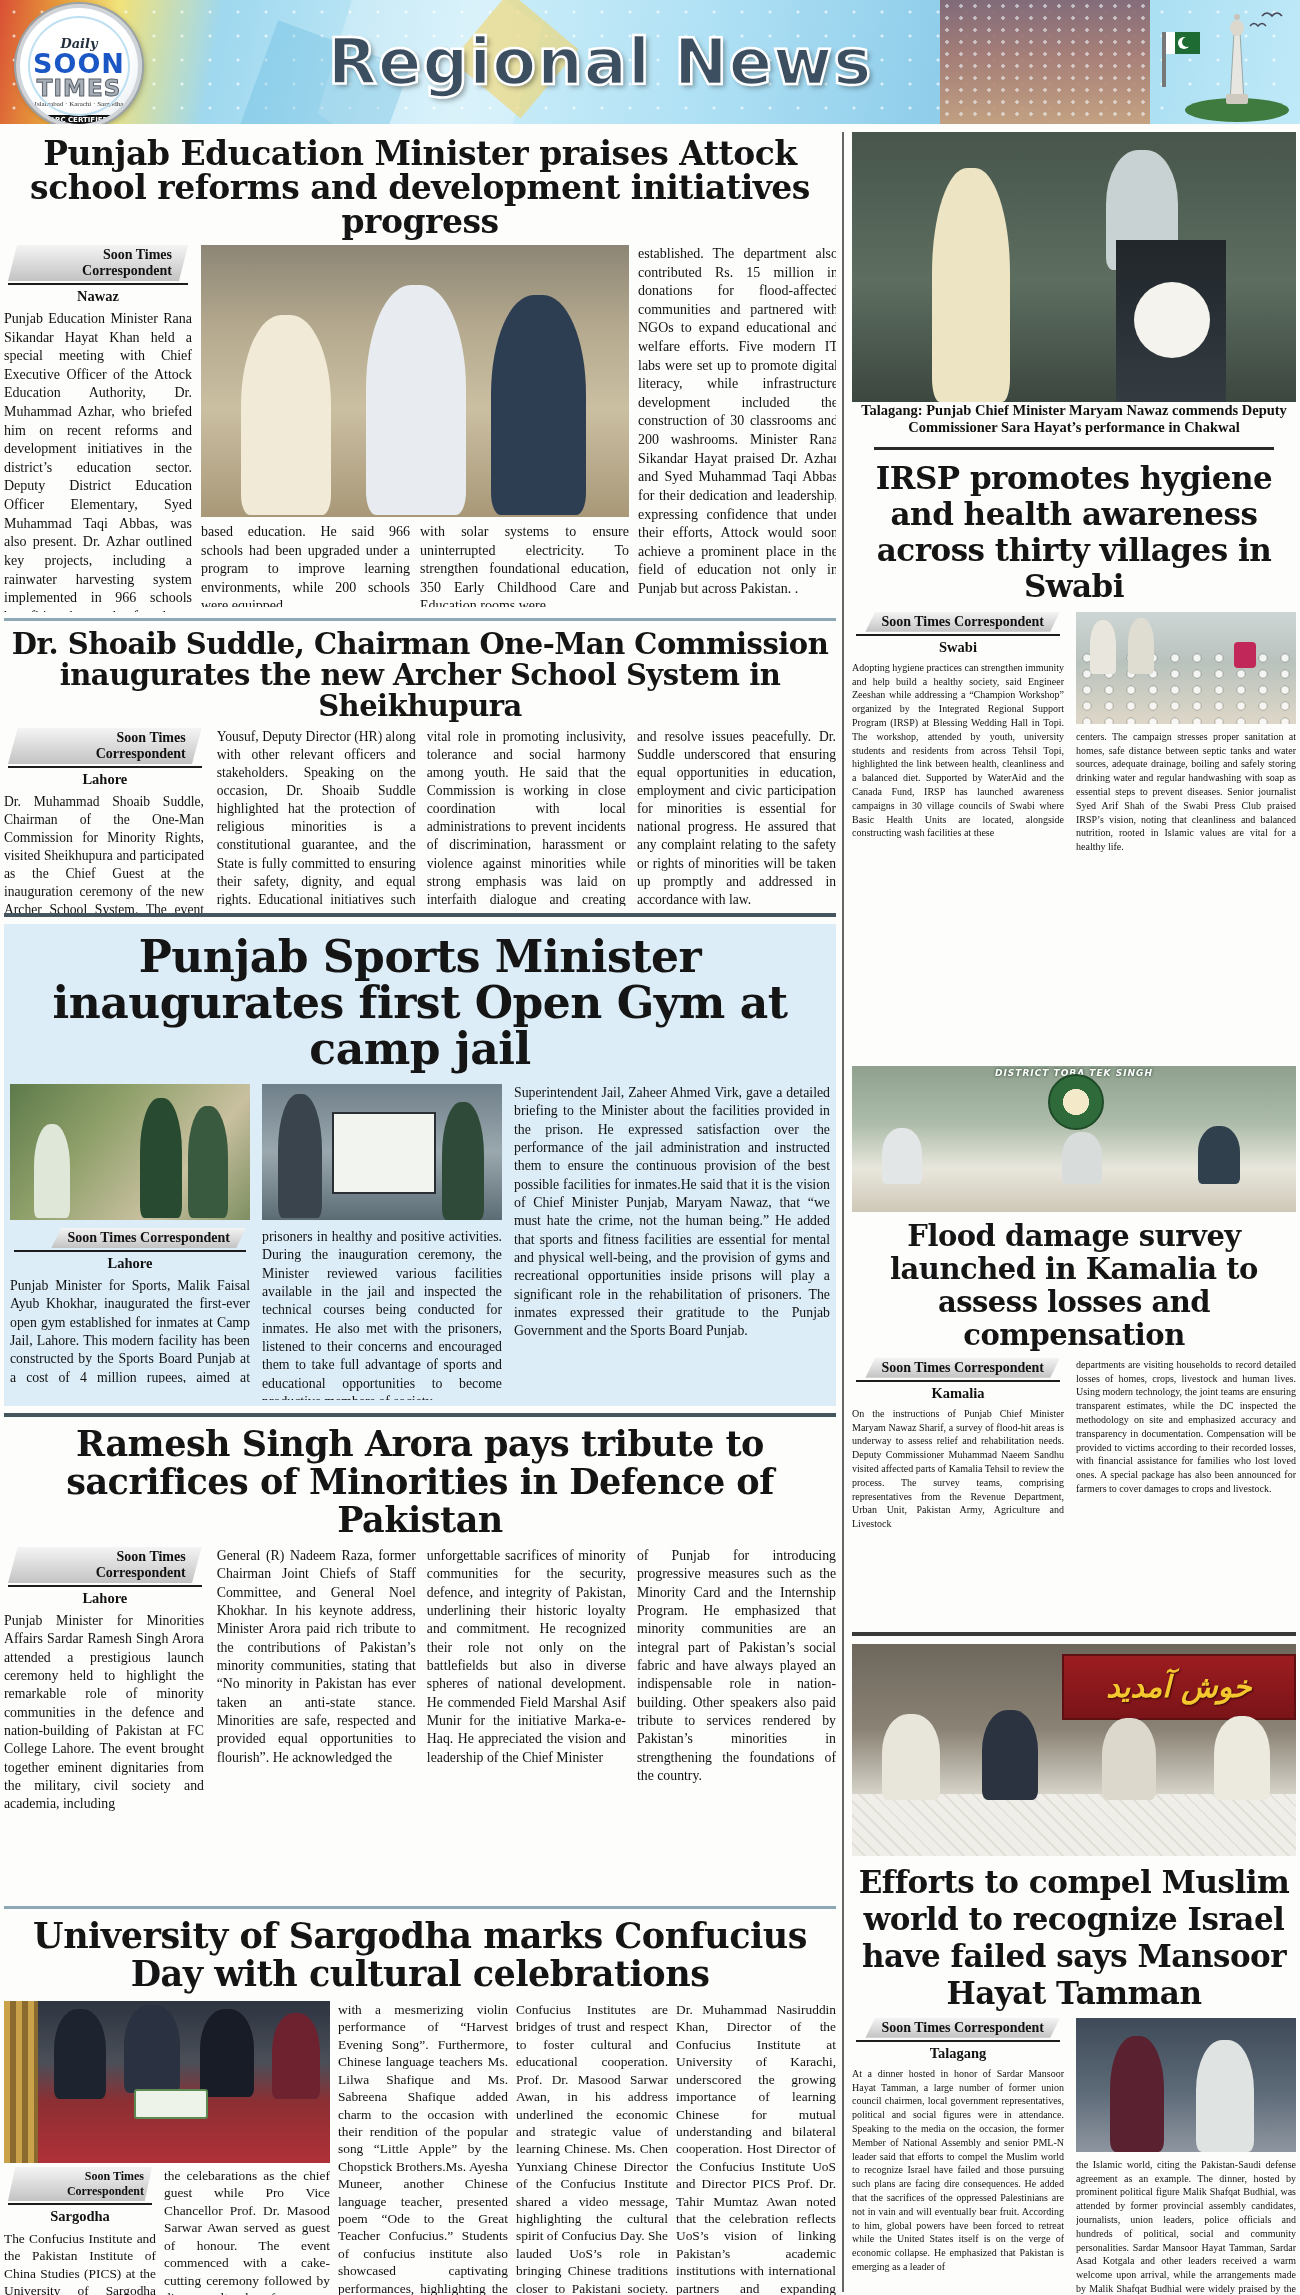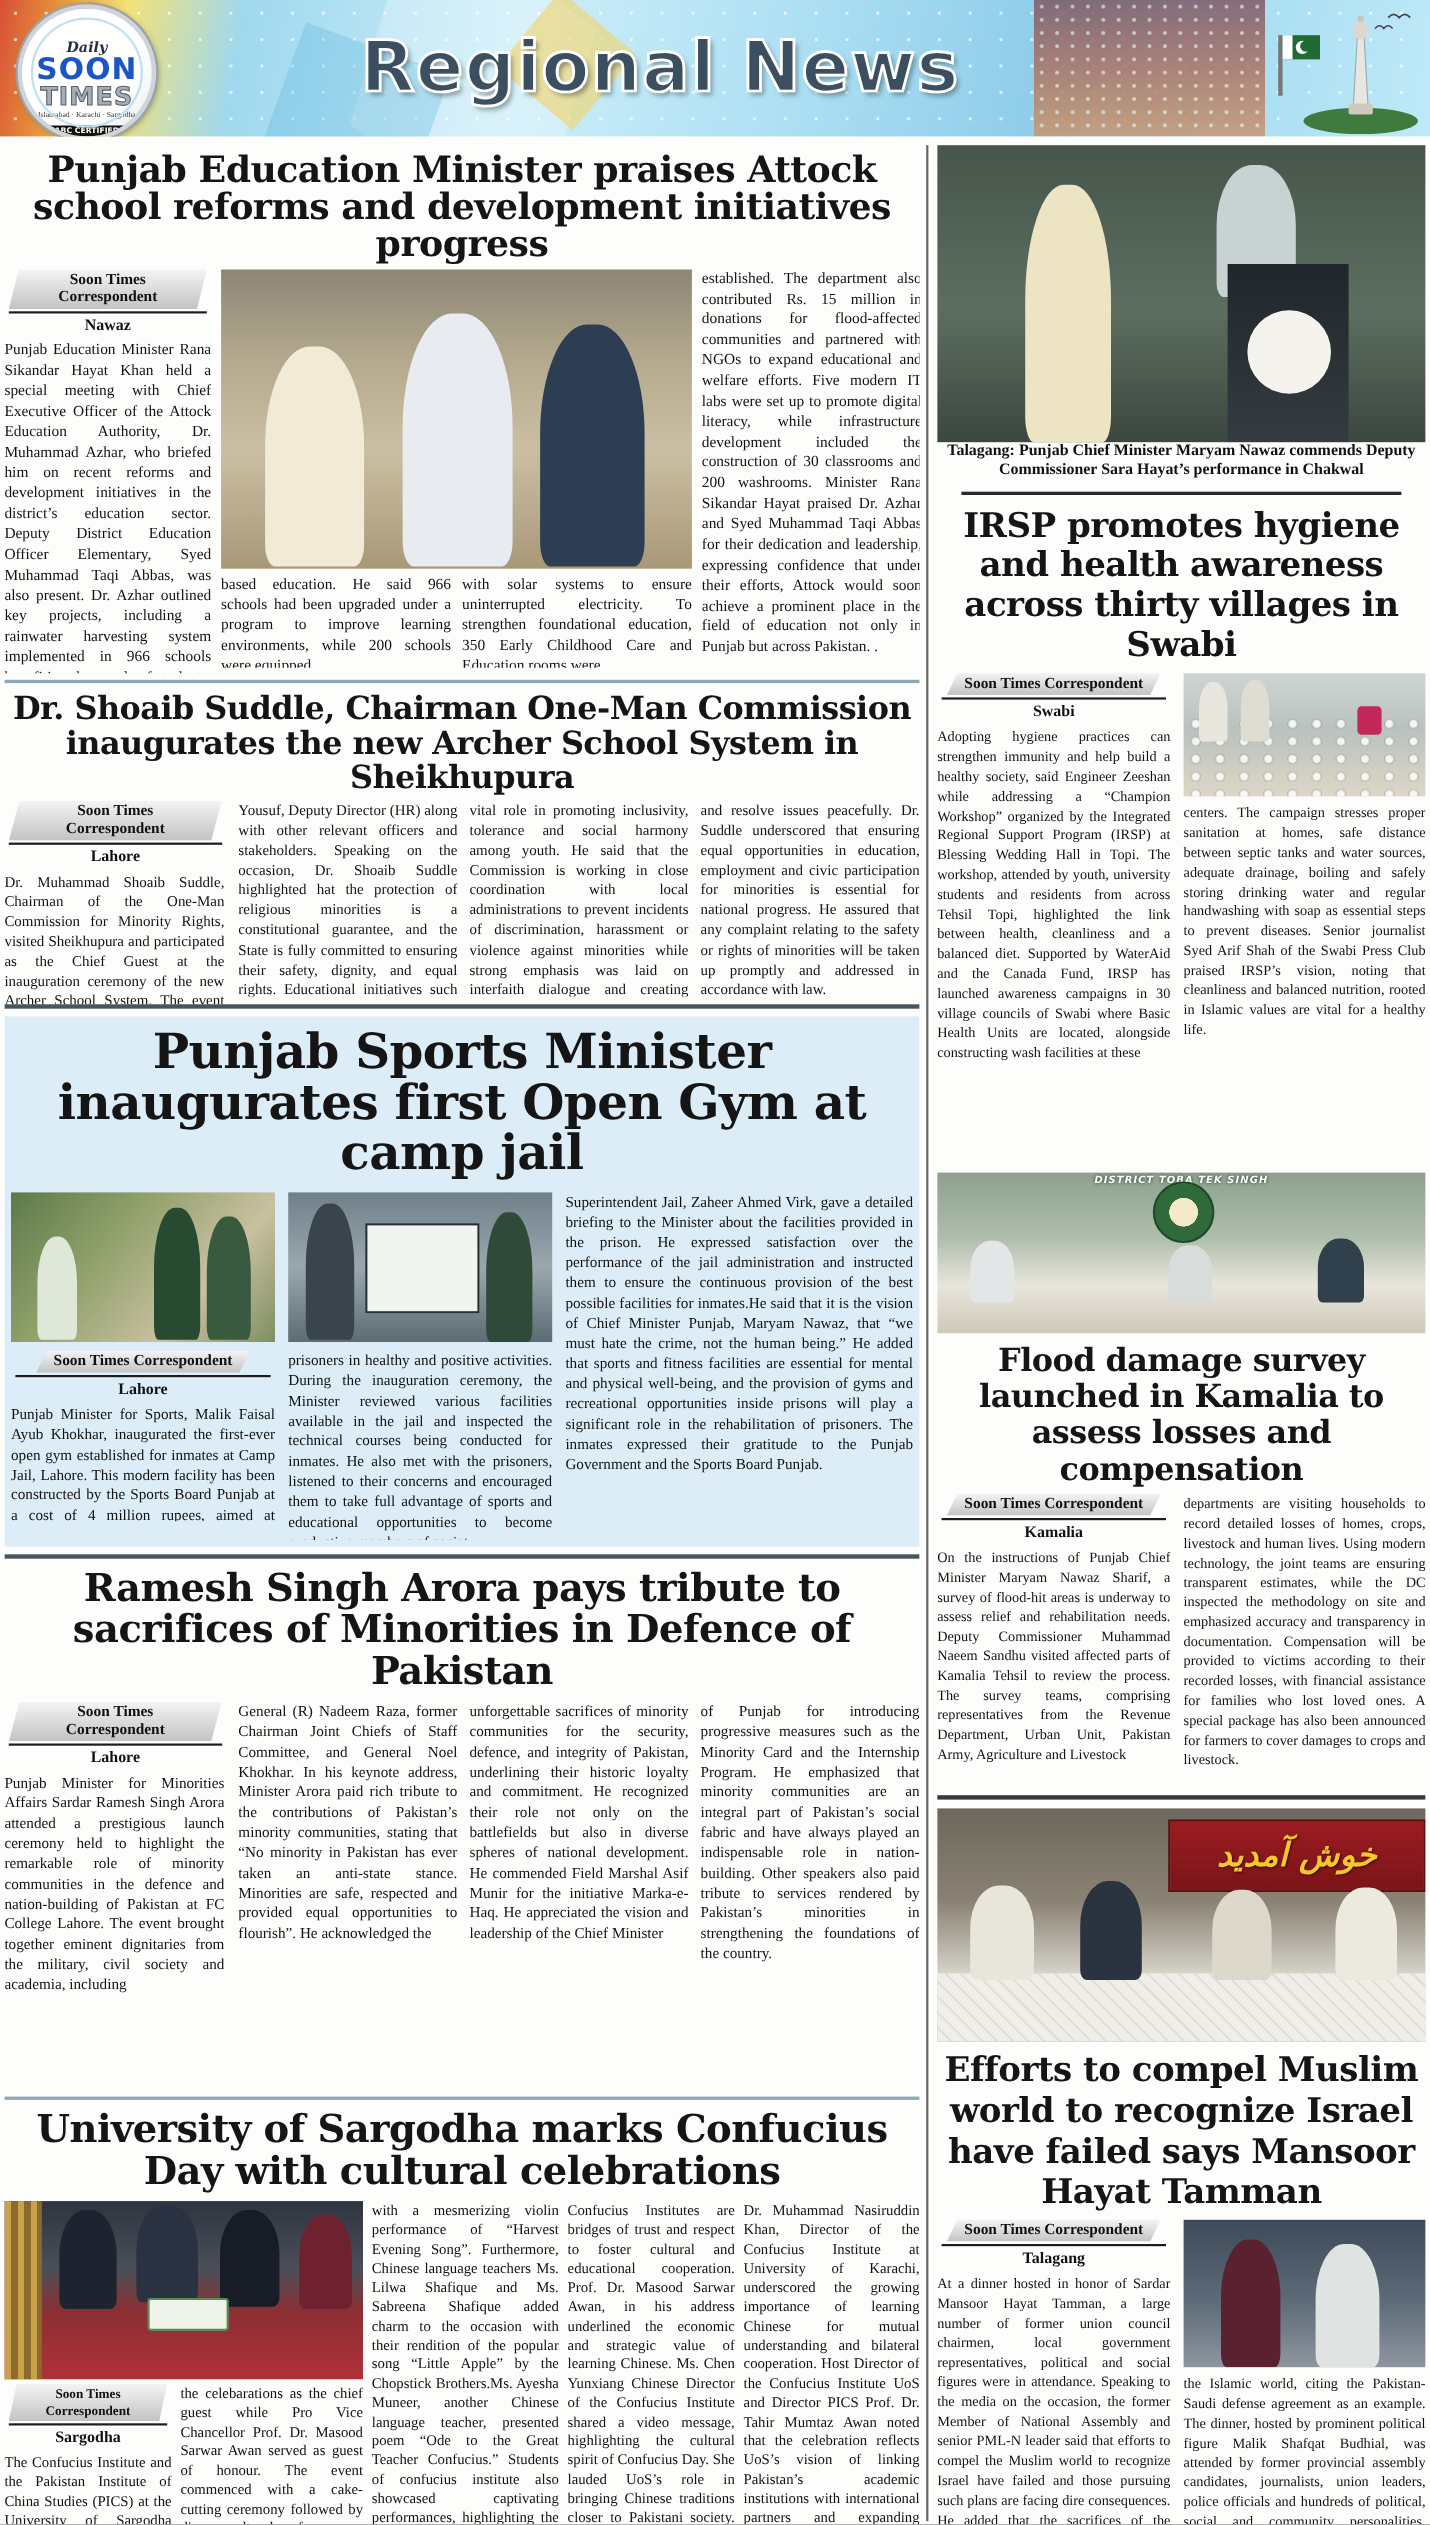--- a/index.html
+++ b/index.html
@@ -43,21 +43,21 @@
     color:#3c4f60;-webkit-text-stroke:2.5px #ffffff;letter-spacing:1px;
     text-shadow:0 0 2px #fff,3px 3px 5px rgba(0,0,0,.35);}
   .monument{position:absolute;right:8px;top:2px;}
   
   .left{position:absolute;left:4px;top:124px;width:832px;height:2171px;overflow:hidden;}
   .vline{position:absolute;left:842px;top:132px;width:2px;height:2160px;background:#666;}
   .right{position:absolute;left:852px;top:124px;width:444px;height:2171px;overflow:hidden;}
   
   .hl{font-family:"DejaVu Serif",serif;font-weight:700;text-align:center;color:#151515;
       letter-spacing:-.5px;}
-  .corr{text-align:center;border-bottom:2px solid #1c1c1c;padding-bottom:2px;margin:0 4px;}
+  .corr{text-align:right;border-bottom:2px solid #1c1c1c;padding-bottom:2px;margin:0 4px;}
   .corr .tag{display:inline-block;background:linear-gradient(180deg,#f4f4f4,#c3c3c3);
       font-weight:bold;font-size:14px;padding:2px 16px;
       clip-path:polygon(5% 0,100% 0,95% 100%,0 100%);box-shadow:2px 2px 3px rgba(0,0,0,.25);}
   .dateline{text-align:center;font-weight:600;font-size:14.5px;margin:3px 0 5px;}
   .col{font-size:14px;line-height:1.33;text-align:justify;overflow:hidden;}
   .sep{border:0;height:3px;background:#8fa8b5;margin:7px 0;}
   .sep.dark{background:#46565f;height:4px;}
   .ph{position:relative;overflow:hidden;background:#b6ad9c;font-style:italic;}
   .caption{font-size:14.5px;line-height:1.2;text-align:center;font-weight:600;}
   
@@ -113,21 +113,21 @@
     background:linear-gradient(180deg,#47554b 0%,#5d6e60 55%,#3c473f 100%);}
   .podium{position:absolute;right:70px;top:108px;width:110px;height:162px;
     background:linear-gradient(180deg,#20262a,#343c42);}
   .podium .disc{position:absolute;left:18px;top:42px;width:76px;height:76px;border-radius:50%;
     background:#f5f3ee;}
   .r-rule{border:0;height:3px;background:#2b2b2b;margin:10px 22px;}
   .irsp-hl{font-size:31px;line-height:36px;margin:2px 0 8px;}
   .rail-body{display:flex;gap:12px;}
   .rail-cl{width:212px;flex:none;}
   .rail-cr{width:220px;flex:none;}
-  .rail-body .col{font-size:13px;line-height:1.38;}
+  .rail-body .col{font-size:10px;line-height:1.38;}
   .irsp-photo{width:220px;height:112px;margin-bottom:6px;
     background:linear-gradient(180deg,#cdd6d4 0%,#b9c2bd 45%,#ded7c8 100%);}
   .irsp-dots{position:absolute;inset:38px 0 0 0;
     background-image:radial-gradient(circle,rgba(250,250,250,.9) 3px,rgba(120,120,110,.35) 4.5px,transparent 5px);
     background-size:22px 16px;}
   .toba-photo{width:444px;height:146px;margin:10px 0 8px;
     background:linear-gradient(180deg,#8fa08e 0%,#aebdab 40%,#e8e6dc 70%,#cfc8b8 100%);}
   .crest{position:absolute;left:196px;top:8px;width:52px;height:52px;border-radius:50%;
     background:radial-gradient(circle,#f4e9c8 35%,#2f6b3a 36%);border:2px solid #1e4a28;}
   .crest-label{position:absolute;left:0;top:2px;width:100%;text-align:center;

